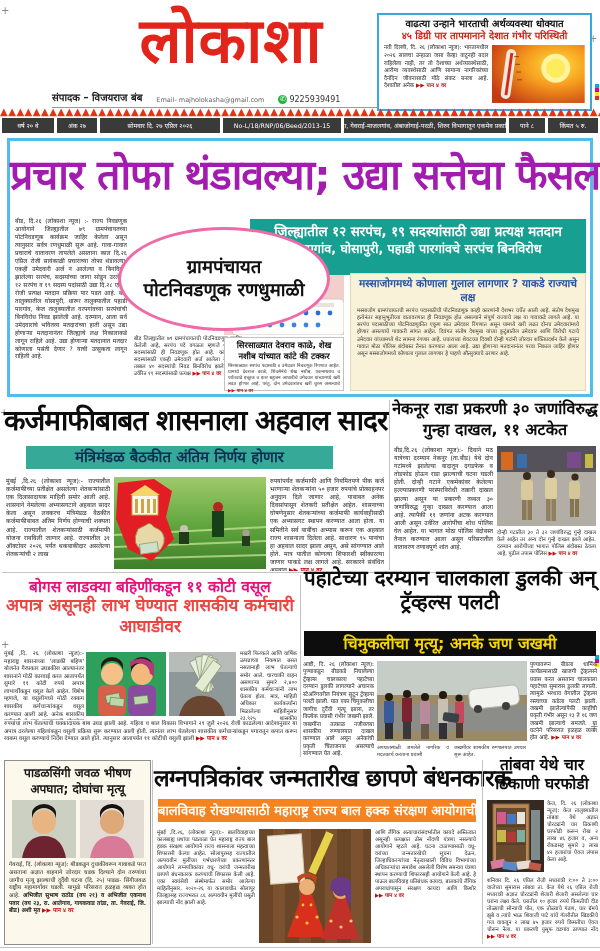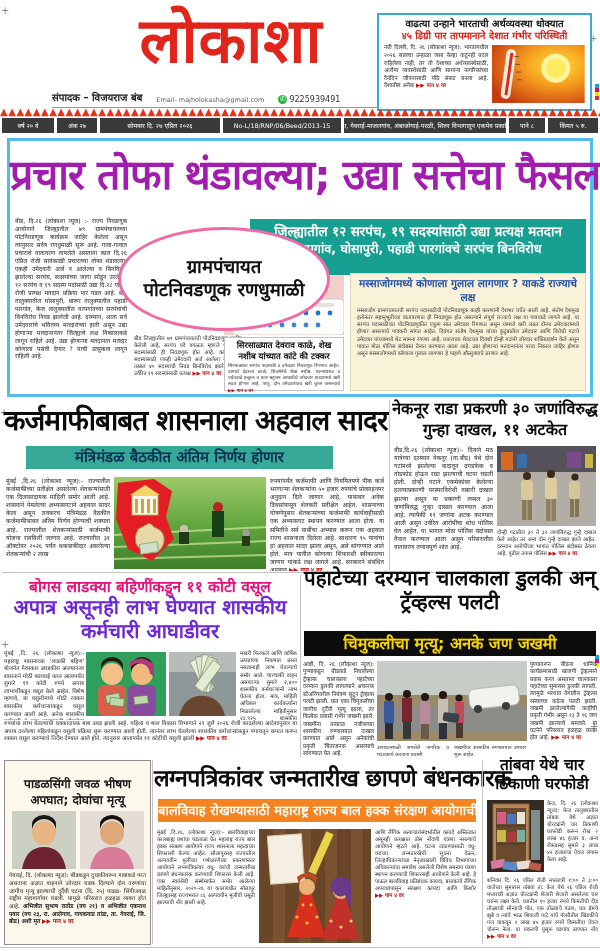--- a/index.html
+++ b/index.html
@@ -63,32 +63,32 @@
 
 .loan-h{left:4px;top:400px;width:382px;text-align:center;font-size:28px;font-weight:bold;
   letter-spacing:-1px;white-space:nowrap;color:#0c0c0c}
 .loan-sub{left:26px;top:446px;width:307px;height:23px;background:#37a998;color:#0e2f52;
   font-size:15px;font-weight:bold;text-align:center;line-height:23px;white-space:nowrap}
 
 .nek-h{left:392px;top:399px;width:206px;text-align:center;font-size:16px;font-weight:bold;
   line-height:1.3;color:#0c0c0c}
 
 .lad-k{left:0;top:575px;width:300px;text-align:center;font-size:15.5px;font-weight:bold;color:#e8117c;white-space:nowrap}
-.lad-h{left:2px;top:595px;width:296px;text-align:center;font-size:20px;font-weight:bold;line-height:1.22;color:#6d28d9}
+.lad-h{left:2px;top:595px;width:296px;text-align:center;font-size:17px;font-weight:bold;line-height:1.22;color:#ef4444}
 
 .trv-h{left:302px;top:566px;width:296px;text-align:center;font-size:20.5px;font-weight:bold;
   line-height:1.18;color:#0c0c0c}
 .trv-bar{left:304px;top:631px;width:292px;height:25px;background:#0d0d0d;color:#f7d500;
   font-size:16px;font-weight:bold;text-align:center;line-height:25px;white-space:nowrap}
 .caps{display:flex;gap:5px}
 .caps div{font-size:5px;line-height:1.3;color:#333;text-align:justify}
 
 
 .acc-box{left:4px;top:760px;width:147px;height:185px;border:1px solid #8e8e8e;background:#fdf8ec;
-  padding:16px 4px}
+  padding:5px 4px}
 .acc-h{font-size:12px;font-weight:bold;text-align:center;line-height:1.3;color:#181818}
 .acc-ph{display:flex;gap:4px;justify-content:center;margin-top:3px}
 .wed-h{left:154px;top:761px;width:326px;text-align:center;font-size:23px;font-weight:bold;
   letter-spacing:-.5px;white-space:nowrap;color:#0c0c0c}
 .wed-sub{left:158px;top:799px;width:318px;height:23px;background:#f5831f;color:#fff;
   font-size:13px;font-weight:bold;text-align:center;line-height:23px;white-space:nowrap}
 .bur-h{left:486px;top:756px;width:112px;text-align:center;font-size:15.5px;font-weight:bold;
   line-height:1.25;color:#0c0c0c}
 .sv{display:block}
 .cmyk{position:absolute;width:4px}

